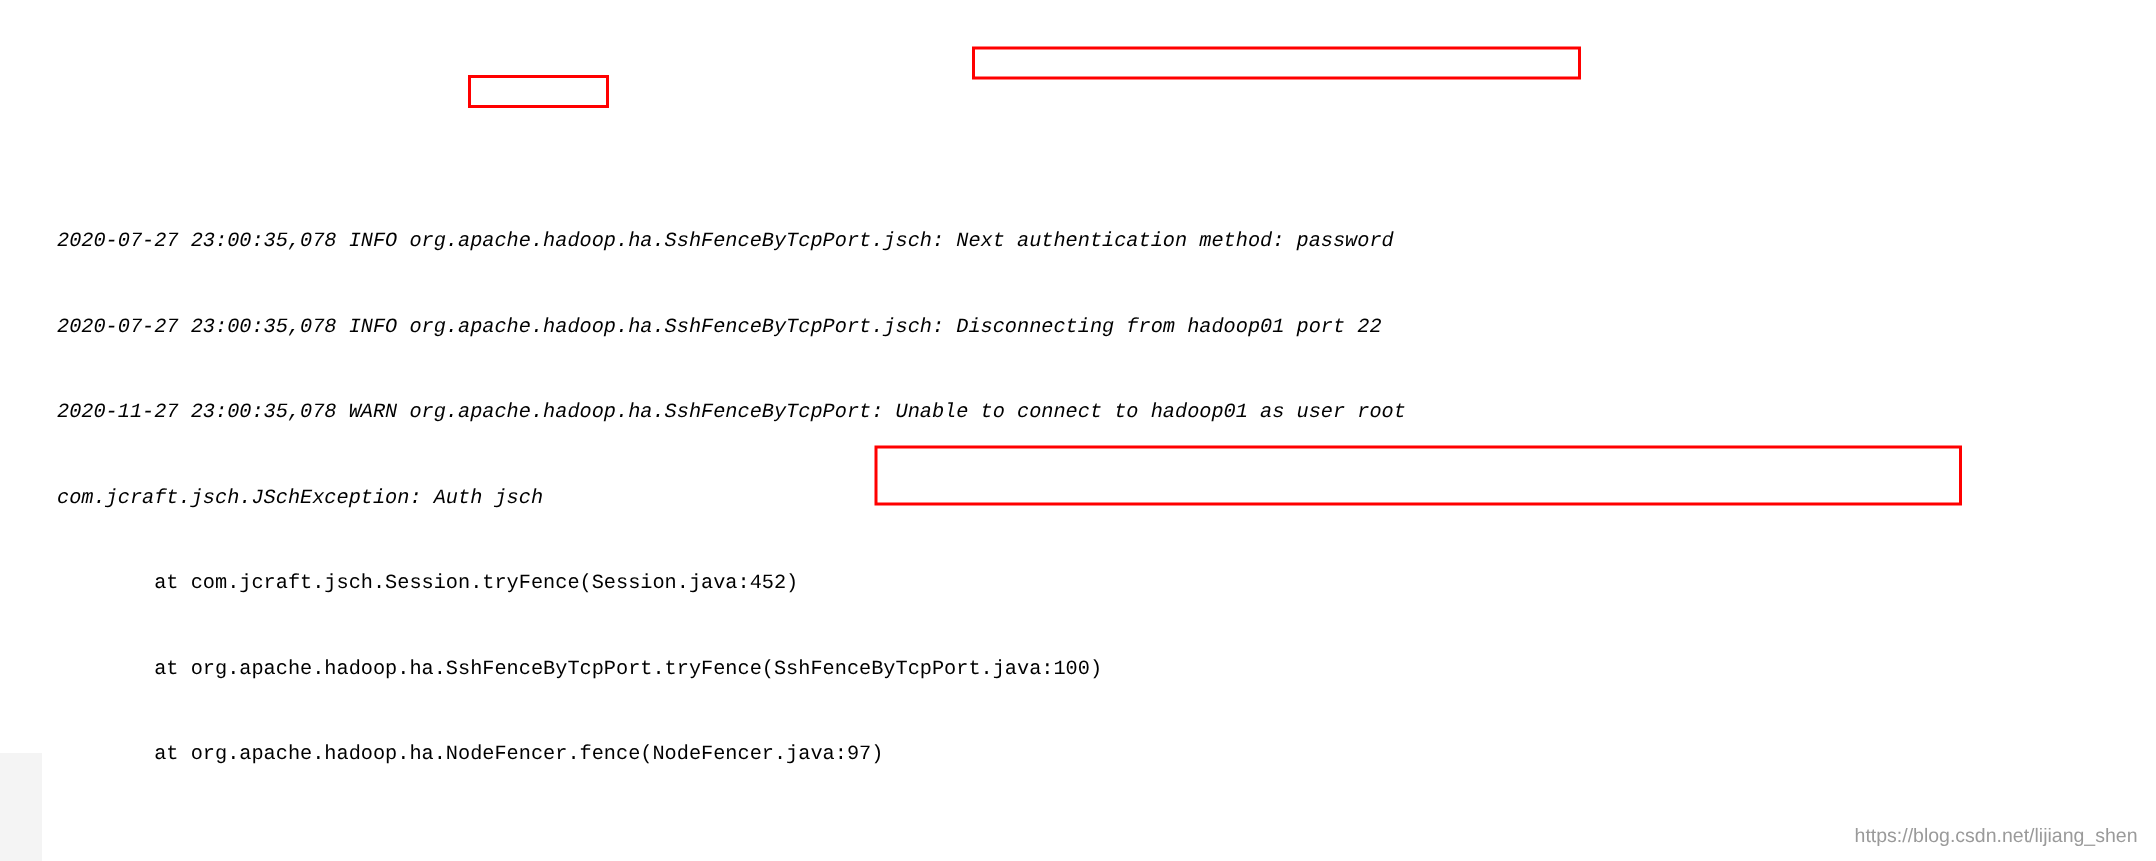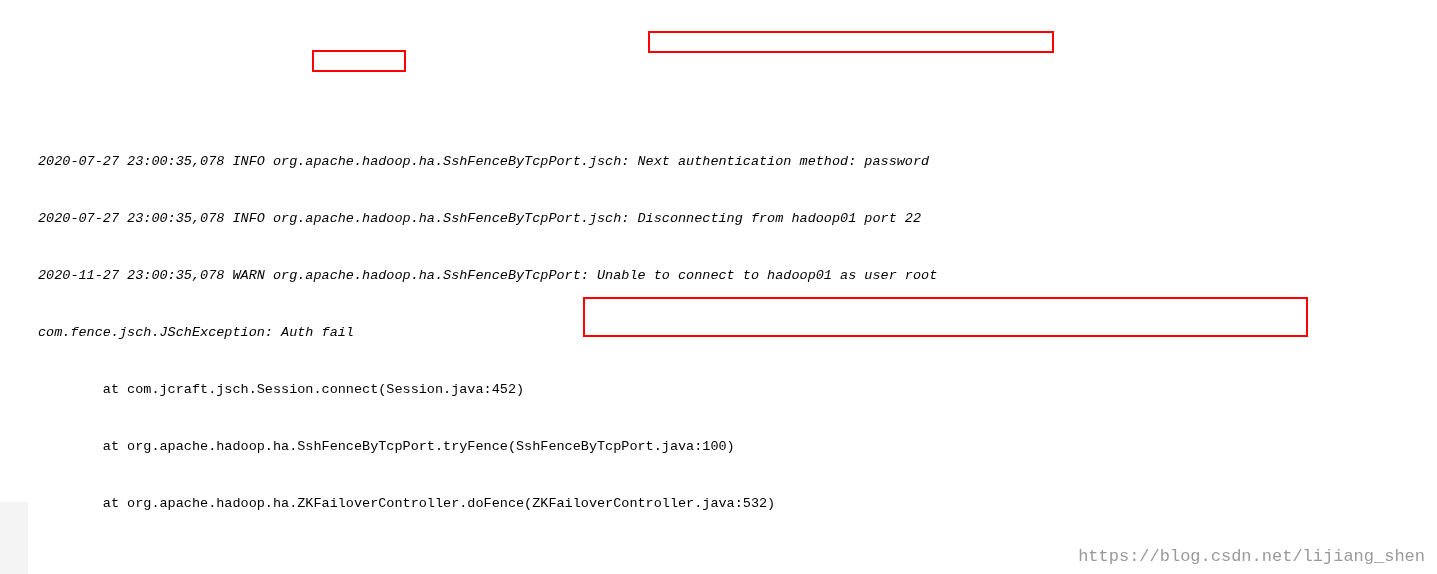--- a/index.html
+++ b/index.html
@@ -36,22 +36,22 @@
     position: absolute;
     border: 2px solid #ff0000;
     pointer-events: none;
     background: transparent;
   }
   .watermark {
     position: absolute;
     right: 12px;
     bottom: 8px;
     color: #9a9a9a;
-    font-family: Liberation Mono, monospace;
-    font-size: 17px;
+    font-family: Liberation Sans, sans-serif;
+    font-size: 13px;
   }
   .left-gutter {
     position: absolute;
     left: 0;
     top: 0;
     width: 30px;
     height: 574px;
     background: #ffffff;
     border-right: 0;
   }
@@ -70,24 +70,24 @@
 
 
 <div class="left-gutter">
   <div class="gutter-shade"></div>
 </div>
 
 <div class="log-container">
   <span class="log-line">2020-07-27 23:00:35,078 INFO org.apache.hadoop.ha.SshFenceByTcpPort.jsch: Next authentication method: password</span>
   <span class="log-line">2020-07-27 23:00:35,078 INFO org.apache.hadoop.ha.SshFenceByTcpPort.jsch: Disconnecting from hadoop01 port 22</span>
   <span class="log-line">2020-11-27 23:00:35,078 WARN org.apache.hadoop.ha.SshFenceByTcpPort: Unable to connect to hadoop01 as user root</span>
-  <span class="log-line">com.fence.jsch.JSchException: Auth fail</span>
-  <span class="stack-line">        at com.jcraft.jsch.Session.connect(Session.java:452)</span>
+  <span class="log-line">com.jcraft.jsch.JSchException: Auth jsch</span>
+  <span class="stack-line">        at com.jcraft.jsch.Session.tryFence(Session.java:452)</span>
   <span class="stack-line">        at org.apache.hadoop.ha.SshFenceByTcpPort.tryFence(SshFenceByTcpPort.java:100)</span>
-  <span class="stack-line">        at org.apache.hadoop.ha.ZKFailoverController.doFence(ZKFailoverController.java:532)</span>
+  <span class="stack-line">        at org.apache.hadoop.ha.NodeFencer.fence(NodeFencer.java:97)</span>
   
   
   
   
   
   
   
   
   
   

